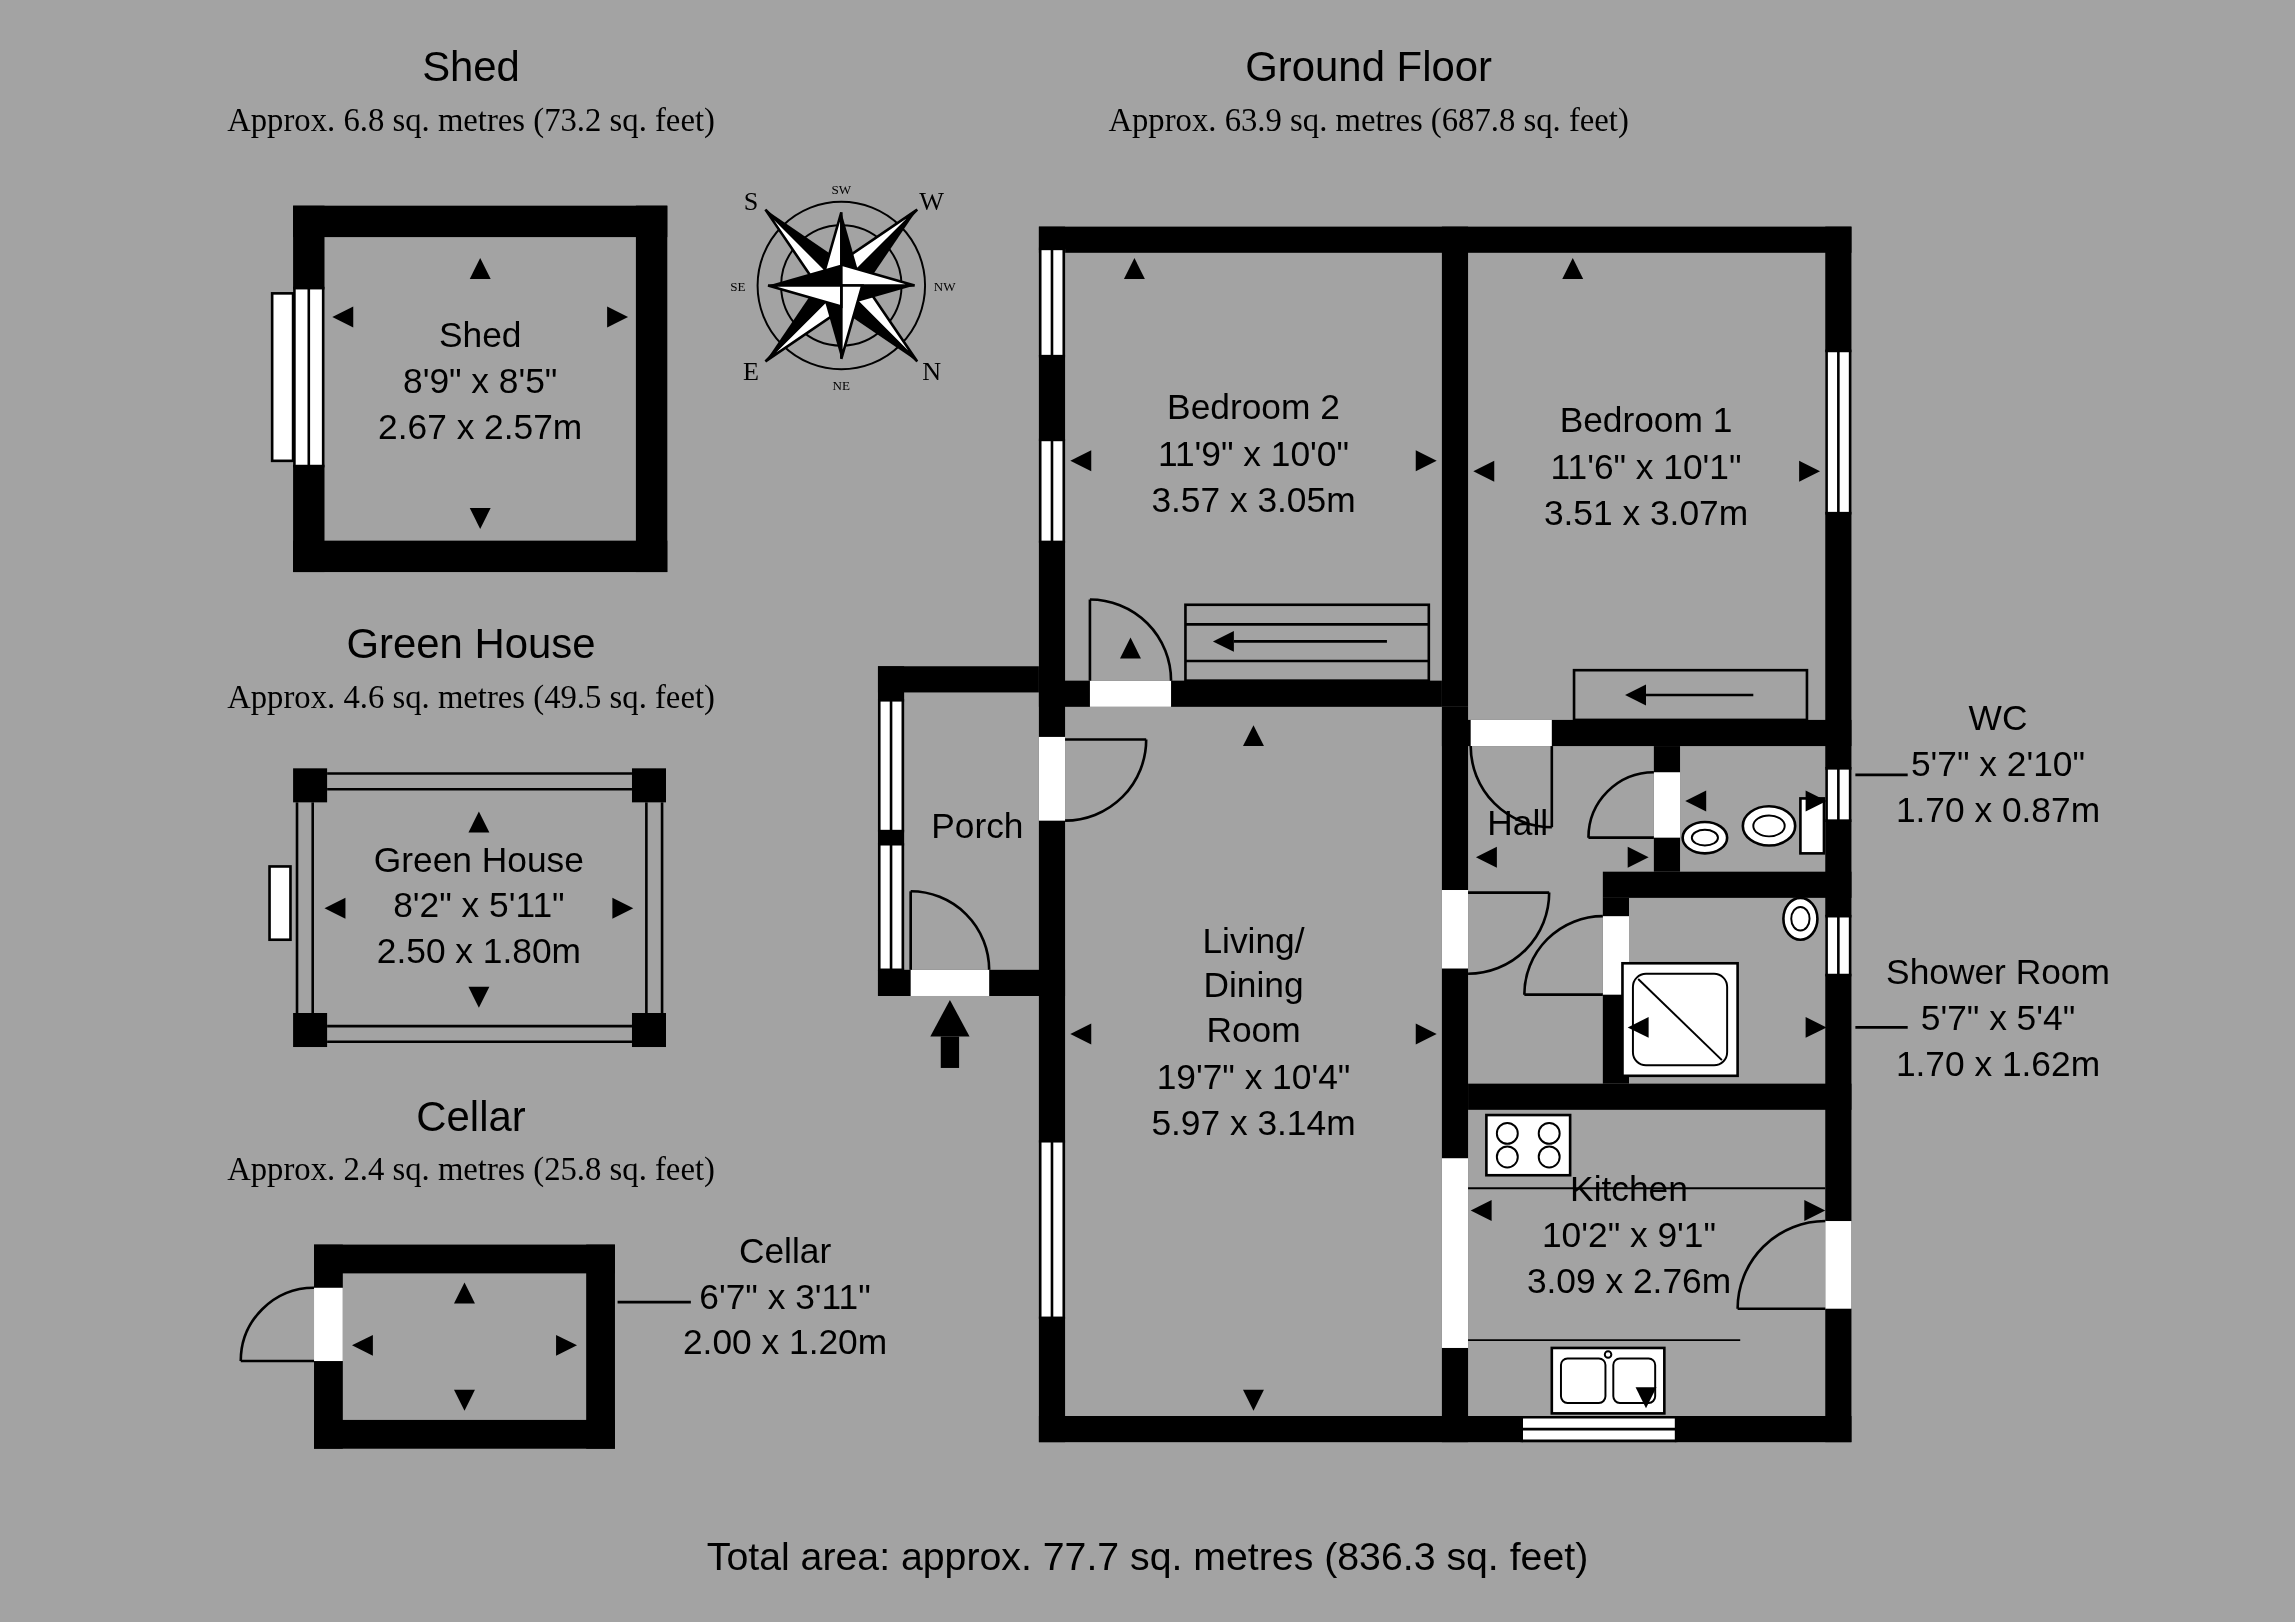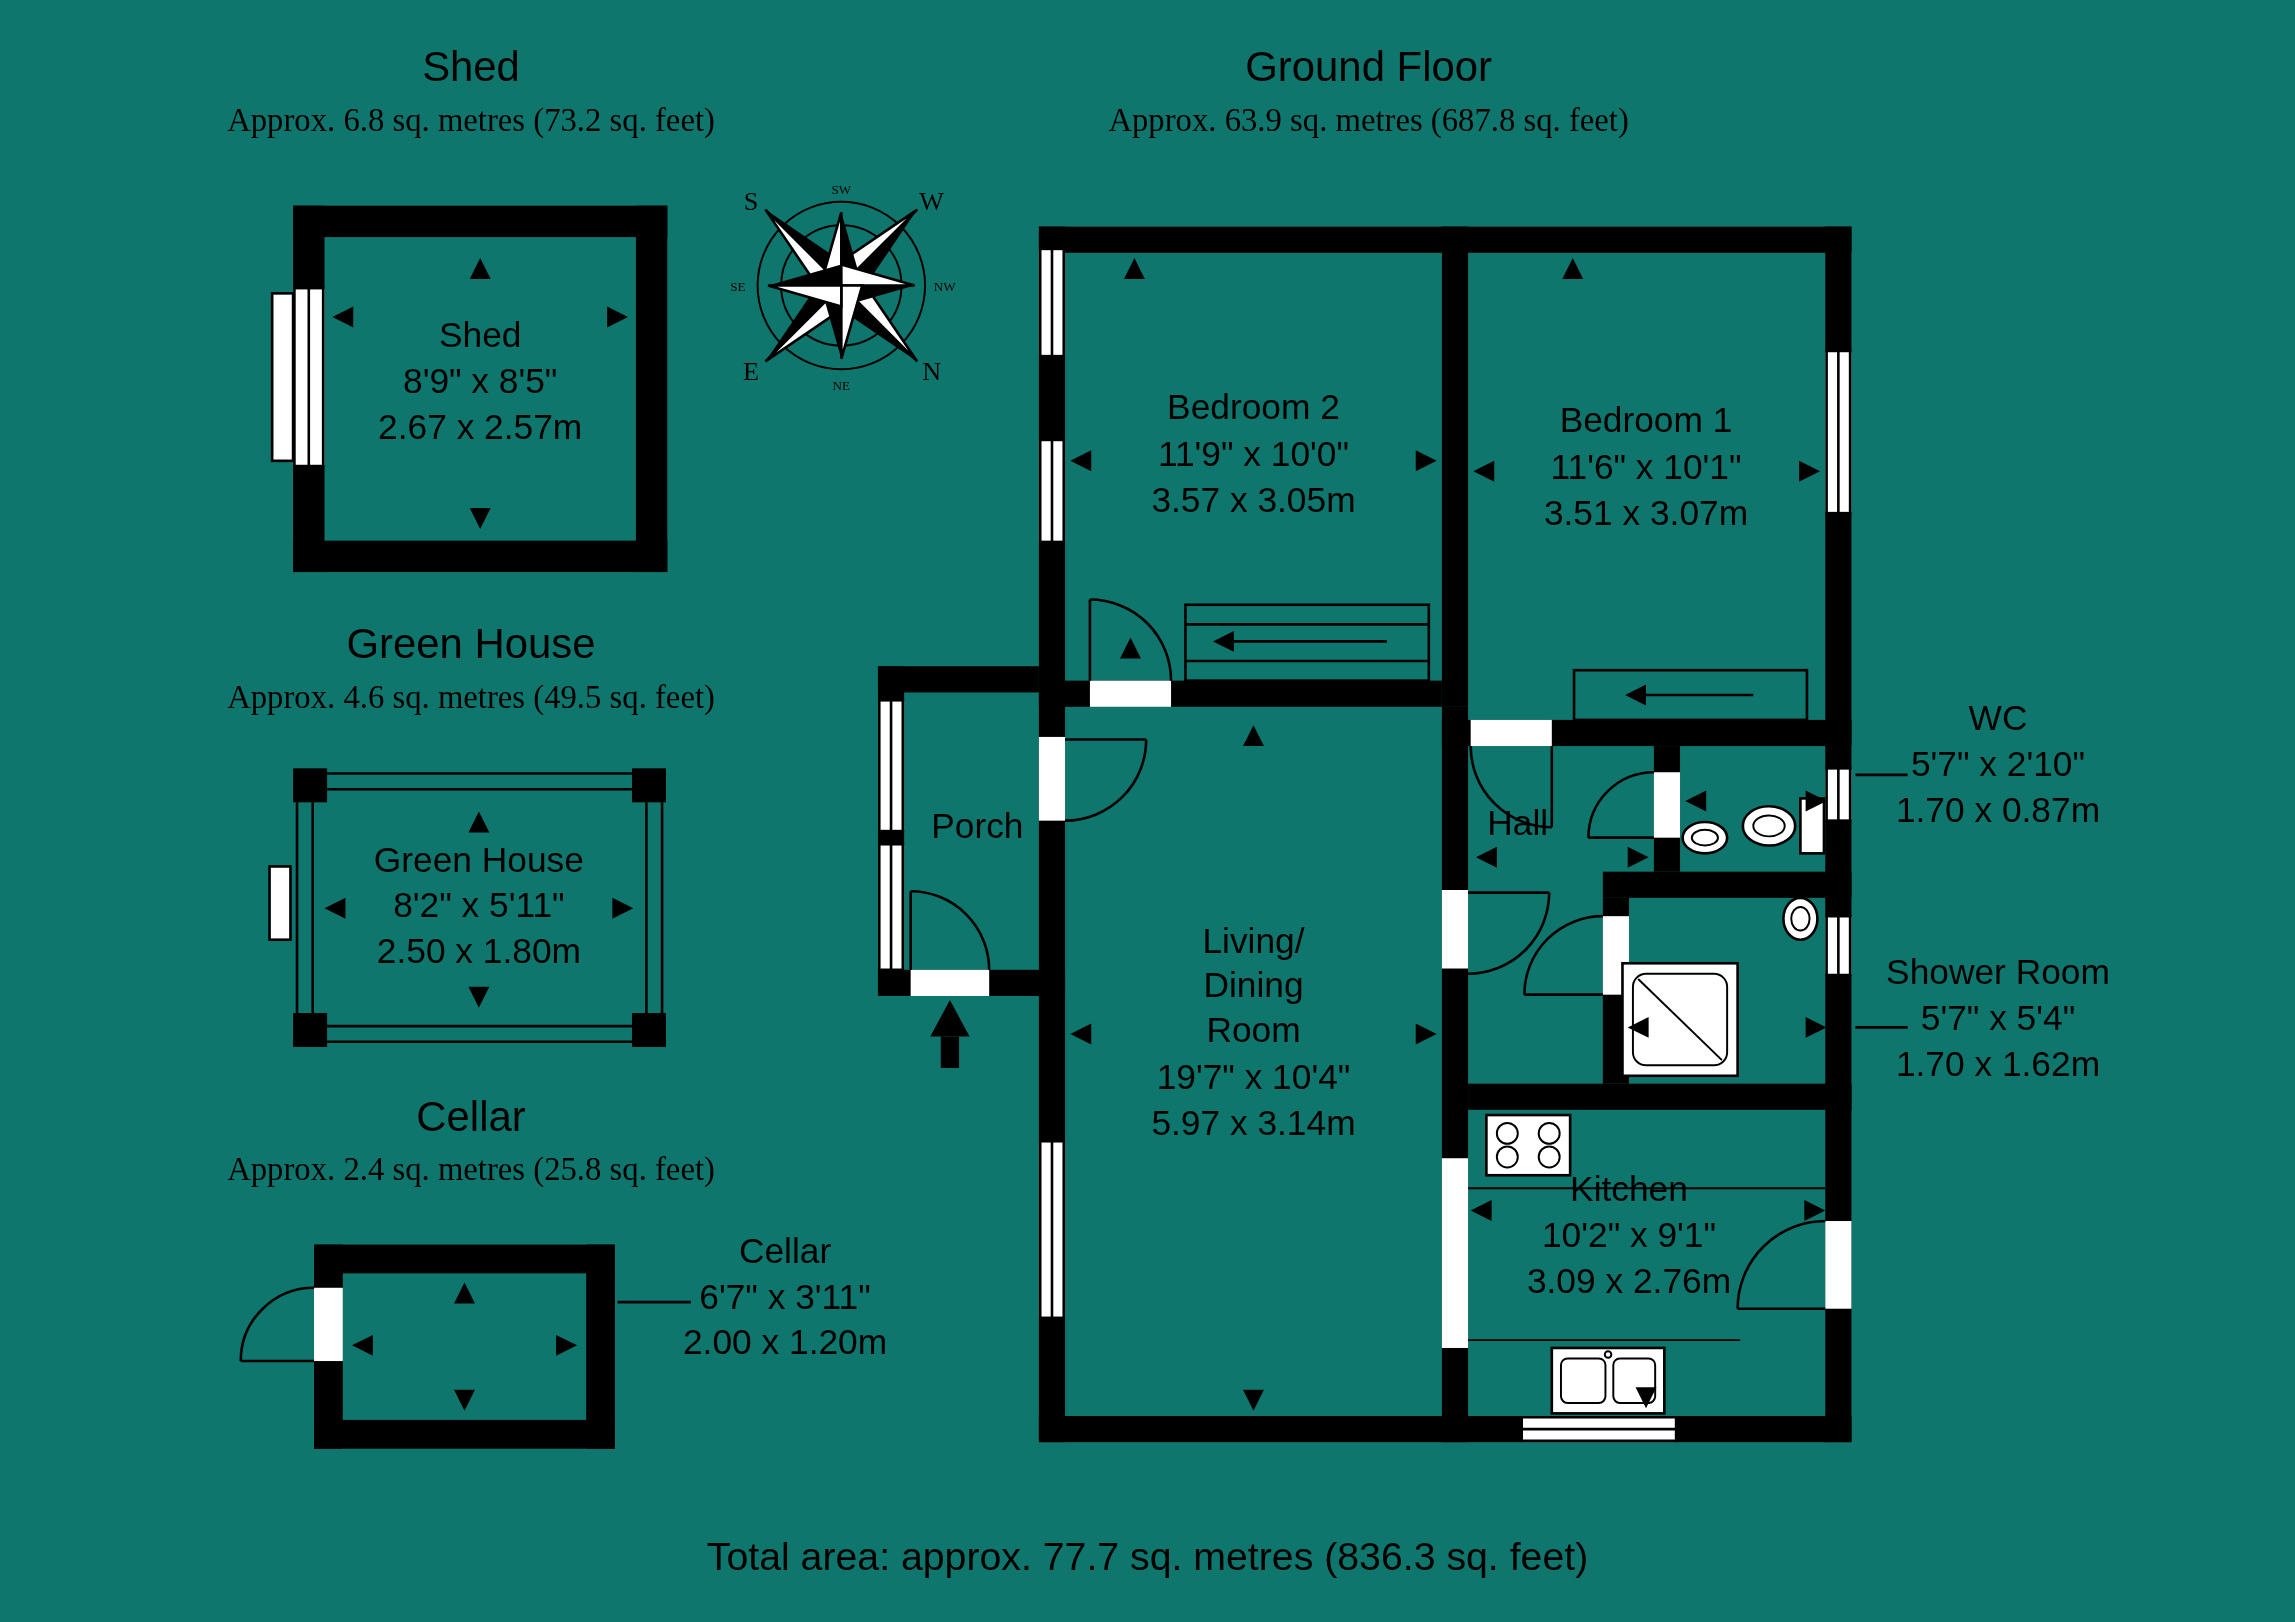--- a/index.html
+++ b/index.html
@@ -1,16 +1,16 @@
 <!DOCTYPE html>
 <html style="font-size:10.5px"><head>
 <meta charset="utf-8">
 <style>
   html,body{margin:0;padding:0;background:#ffffff;}
-  .page{width:2295px;height:1623px;position:relative;background:#0f766e;}
+  .page{width:2295px;height:1623px;position:relative;background:#a3a3a3;}
   svg{display:block;}
   .wall{fill:#000000;}
   .open{fill:#ffffff;}
   .thin{stroke:#000000;stroke-width:2;fill:none;}
   .thin15{stroke:#000000;stroke-width:1.5;fill:none;}
   .fix{stroke:#000000;stroke-width:2;fill:#ffffff;}
   .arrow{fill:#000000;stroke:none;}
   text{fill:#000000;text-anchor:middle;}
   .t-sec{font-family:"Liberation Sans",sans-serif;font-size:32px;}
   .t-area{font-family:"Liberation Serif",serif;font-size:25px;}

